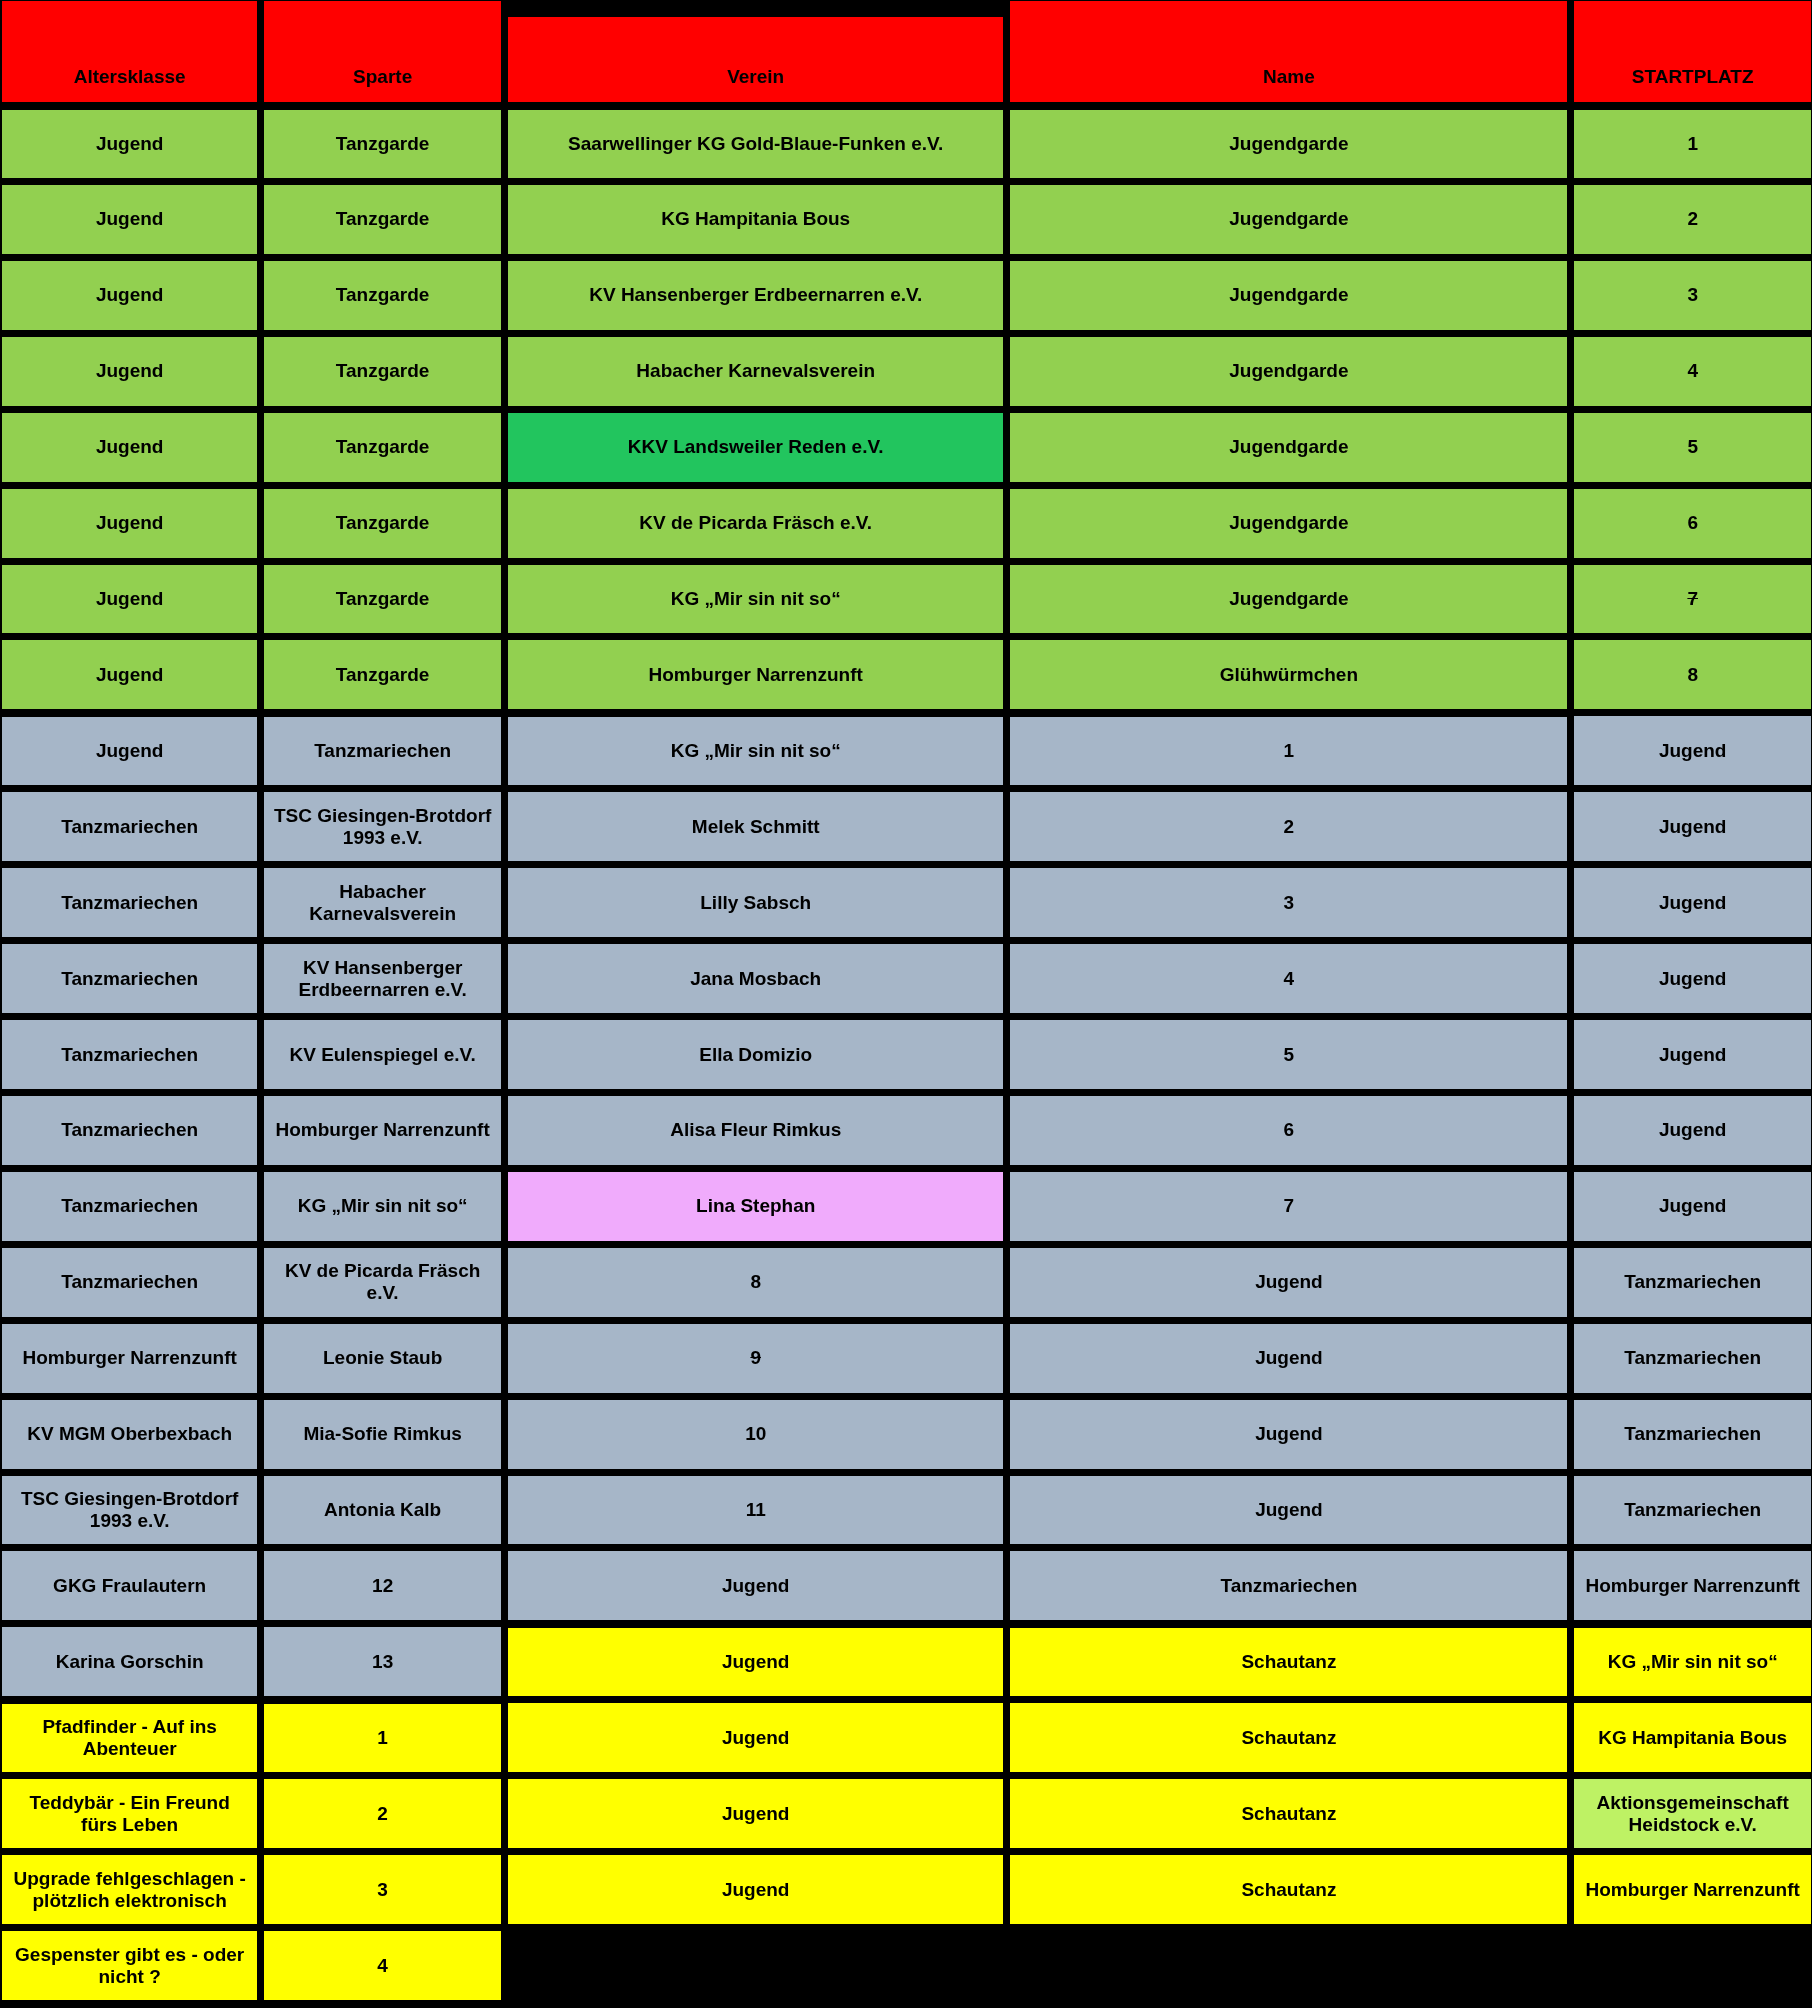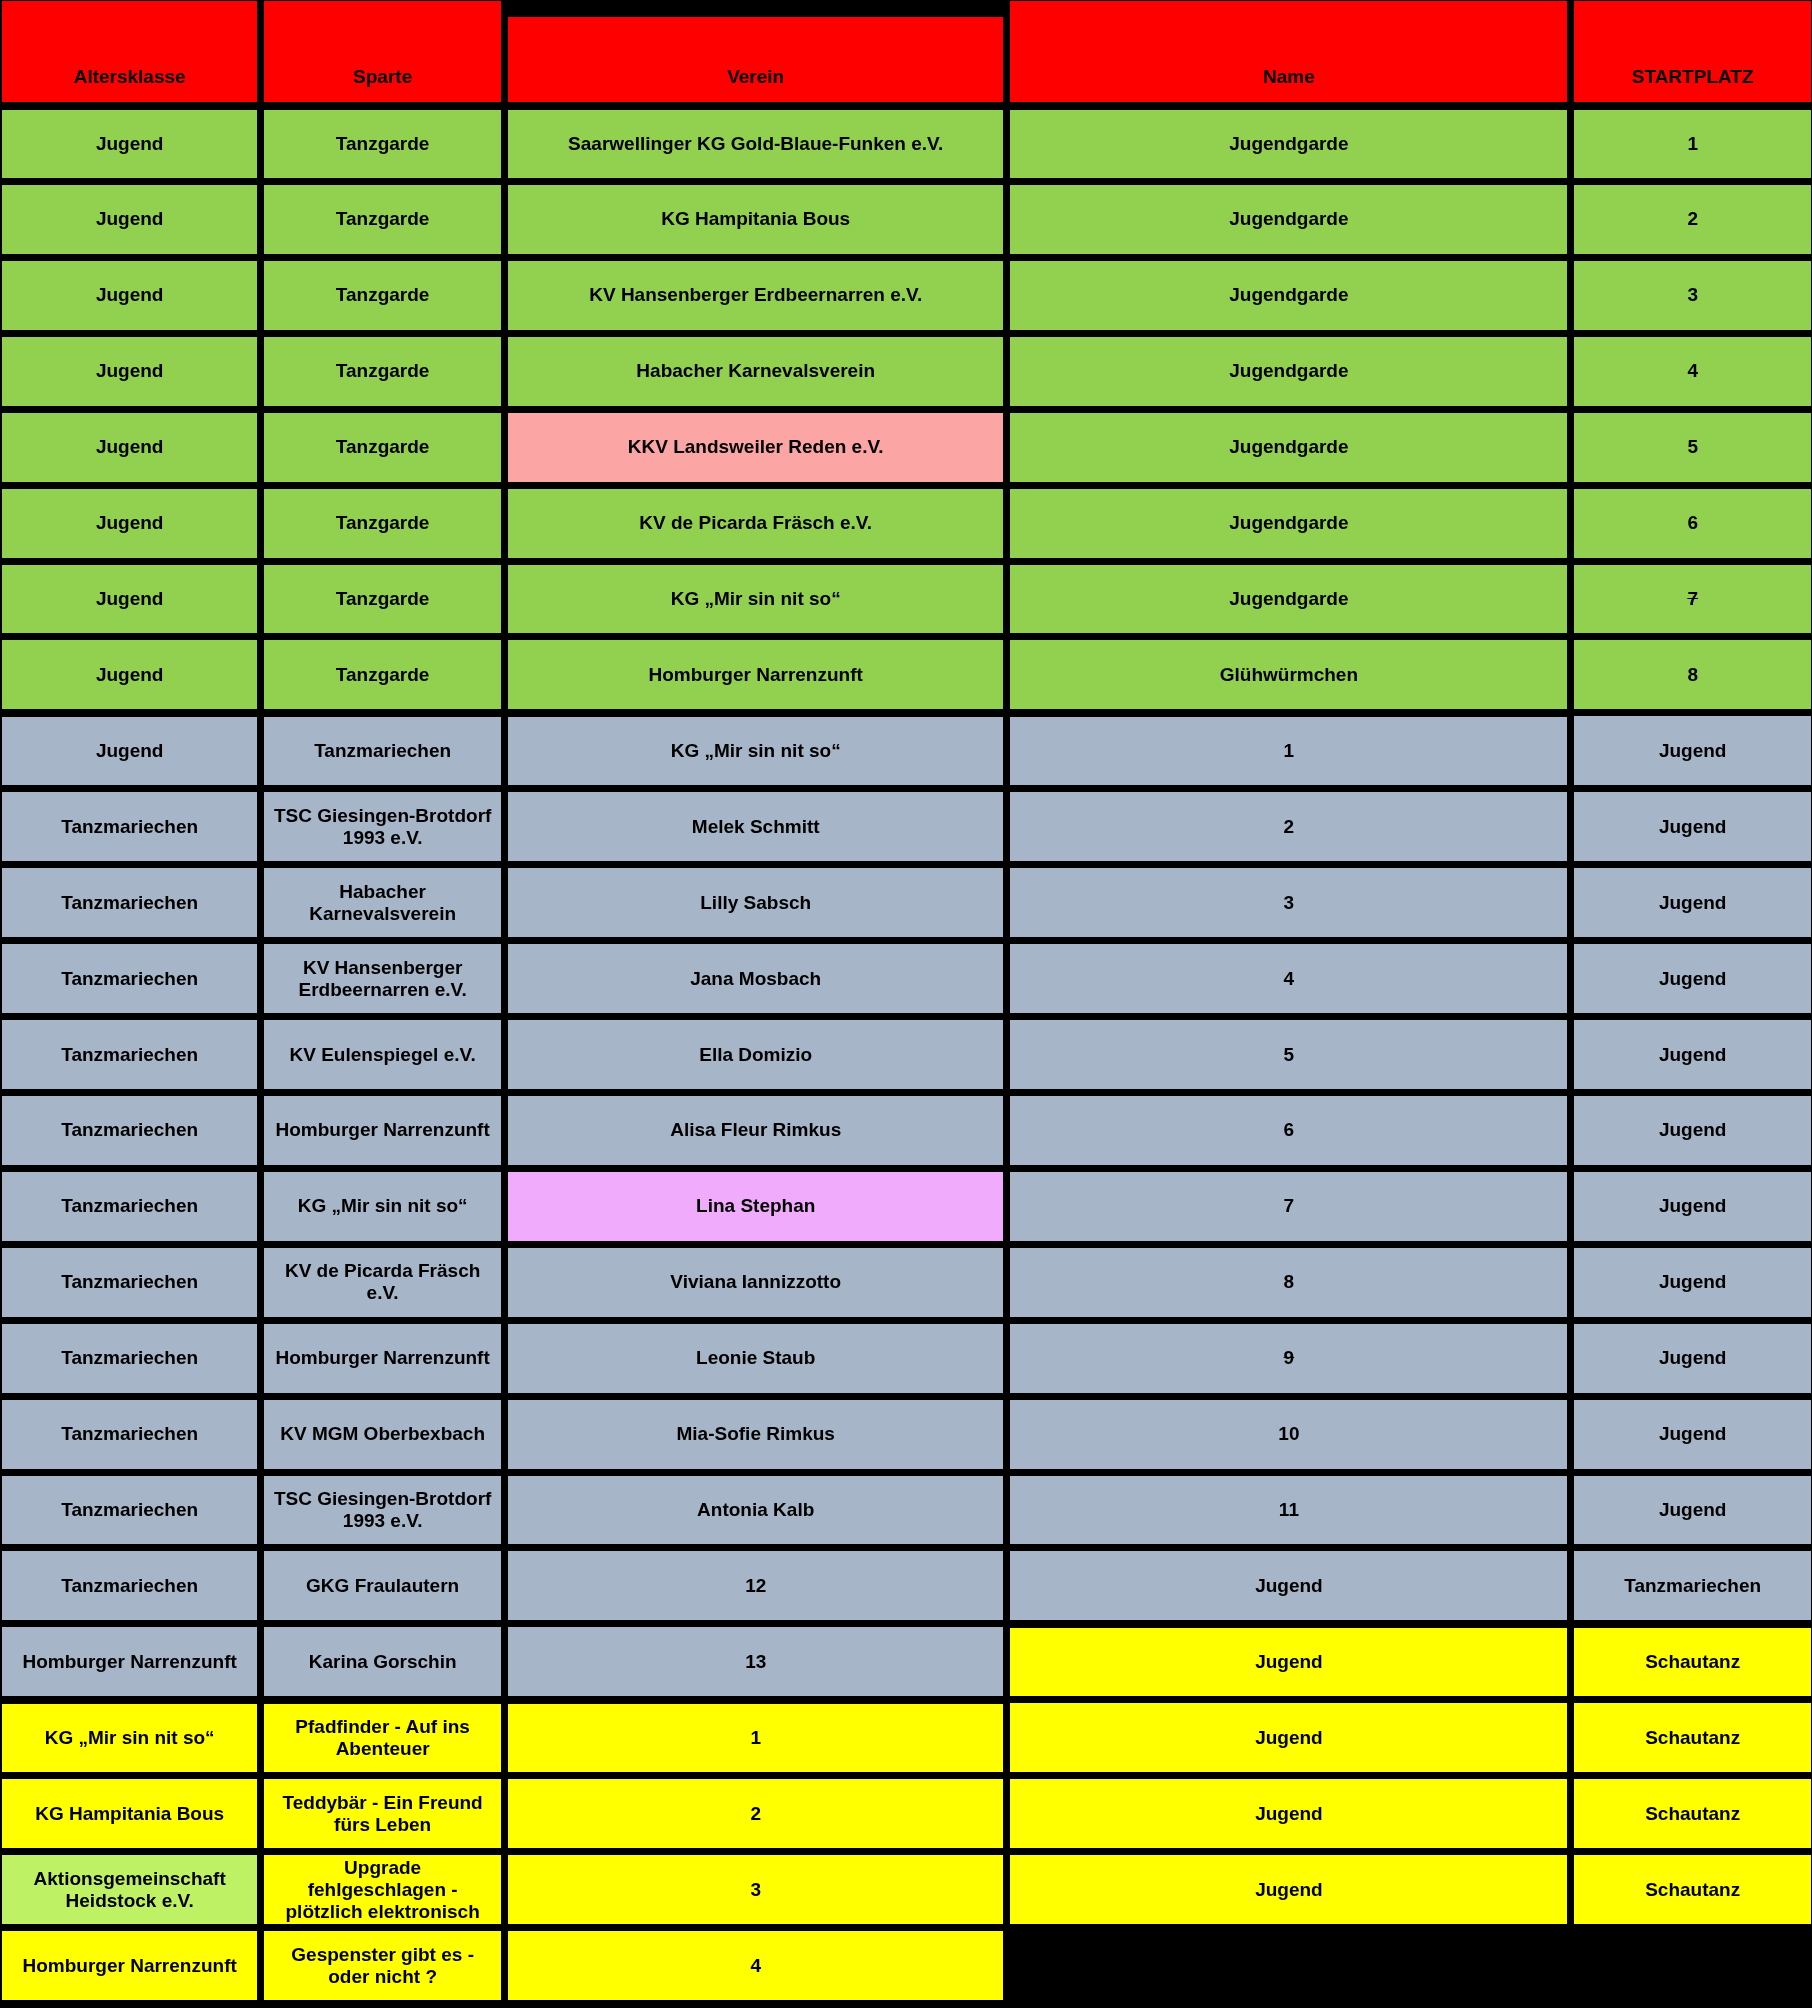--- a/index.html
+++ b/index.html
@@ -69,21 +69,21 @@
     <div class="cell body-cell col-verein" style="background: rgb(146, 208, 80);">KV Hansenberger Erdbeernarren e.V.</div>
     <div class="cell body-cell col-name" style="background: rgb(146, 208, 80);">Jugendgarde</div>
     <div class="cell body-cell col-startplatz" style="background: rgb(146, 208, 80);">3</div>
     <div class="cell body-cell col-altersklasse" style="background: rgb(146, 208, 80);">Jugend</div>
     <div class="cell body-cell col-sparte" style="background: rgb(146, 208, 80);">Tanzgarde</div>
     <div class="cell body-cell col-verein" style="background: rgb(146, 208, 80);">Habacher Karnevalsverein</div>
     <div class="cell body-cell col-name" style="background: rgb(146, 208, 80);">Jugendgarde</div>
     <div class="cell body-cell col-startplatz" style="background: rgb(146, 208, 80);">4</div>
     <div class="cell body-cell col-altersklasse" style="background: rgb(146, 208, 80);">Jugend</div>
     <div class="cell body-cell col-sparte" style="background: rgb(146, 208, 80);">Tanzgarde</div>
-    <div class="cell body-cell col-verein" style="background: #fca5a5;">KKV Landsweiler Reden e.V.</div>
+    <div class="cell body-cell col-verein" style="background: #22c55e;">KKV Landsweiler Reden e.V.</div>
     <div class="cell body-cell col-name" style="background: rgb(146, 208, 80);">Jugendgarde</div>
     <div class="cell body-cell col-startplatz" style="background: rgb(146, 208, 80);">5</div>
     <div class="cell body-cell col-altersklasse" style="background: rgb(146, 208, 80);">Jugend</div>
     <div class="cell body-cell col-sparte" style="background: rgb(146, 208, 80);">Tanzgarde</div>
     <div class="cell body-cell col-verein" style="background: rgb(146, 208, 80);">KV de Picarda Fräsch e.V.</div>
     <div class="cell body-cell col-name" style="background: rgb(146, 208, 80);">Jugendgarde</div>
     <div class="cell body-cell col-startplatz" style="background: rgb(146, 208, 80);">6</div>
     <div class="cell body-cell col-altersklasse" style="background: rgb(146, 208, 80);">Jugend</div>
     <div class="cell body-cell col-sparte" style="background: rgb(146, 208, 80);">Tanzgarde</div>
     <div class="cell body-cell col-verein" style="background: rgb(146, 208, 80);">KG „Mir sin nit so“</div>
@@ -124,21 +124,20 @@
     <div class="cell body-cell col-name" style="background: rgb(166, 182, 200);">Alisa Fleur Rimkus</div>
     <div class="cell body-cell col-startplatz" style="background: rgb(166, 182, 200);">6</div>
     <div class="cell body-cell col-altersklasse" style="background: rgb(166, 182, 200);">Jugend</div>
     <div class="cell body-cell col-sparte" style="background: rgb(166, 182, 200);">Tanzmariechen</div>
     <div class="cell body-cell col-verein" style="background: rgb(166, 182, 200);">KG „Mir sin nit so“</div>
     <div class="cell body-cell col-name" style="background: #f0abfc;">Lina Stephan</div>
     <div class="cell body-cell col-startplatz" style="background: rgb(166, 182, 200);">7</div>
     <div class="cell body-cell col-altersklasse" style="background: rgb(166, 182, 200);">Jugend</div>
     <div class="cell body-cell col-sparte" style="background: rgb(166, 182, 200);">Tanzmariechen</div>
     <div class="cell body-cell col-verein" style="background: rgb(166, 182, 200);">KV de Picarda Fräsch e.V.</div>
-    <div class="cell body-cell col-name" style="background: rgb(166, 182, 200);">Viviana Iannizzotto</div>
     <div class="cell body-cell col-startplatz" style="background: rgb(166, 182, 200);">8</div>
     <div class="cell body-cell col-altersklasse" style="background: rgb(166, 182, 200);">Jugend</div>
     <div class="cell body-cell col-sparte" style="background: rgb(166, 182, 200);">Tanzmariechen</div>
     <div class="cell body-cell col-verein" style="background: rgb(166, 182, 200);">Homburger Narrenzunft</div>
     <div class="cell body-cell col-name" style="background: rgb(166, 182, 200);">Leonie Staub</div>
     <div class="cell body-cell col-startplatz struck" style="background: rgb(166, 182, 200);">9</div>
     <div class="cell body-cell col-altersklasse" style="background: rgb(166, 182, 200);">Jugend</div>
     <div class="cell body-cell col-sparte" style="background: rgb(166, 182, 200);">Tanzmariechen</div>
     <div class="cell body-cell col-verein" style="background: rgb(166, 182, 200);">KV MGM Oberbexbach</div>
     <div class="cell body-cell col-name" style="background: rgb(166, 182, 200);">Mia-Sofie Rimkus</div>

